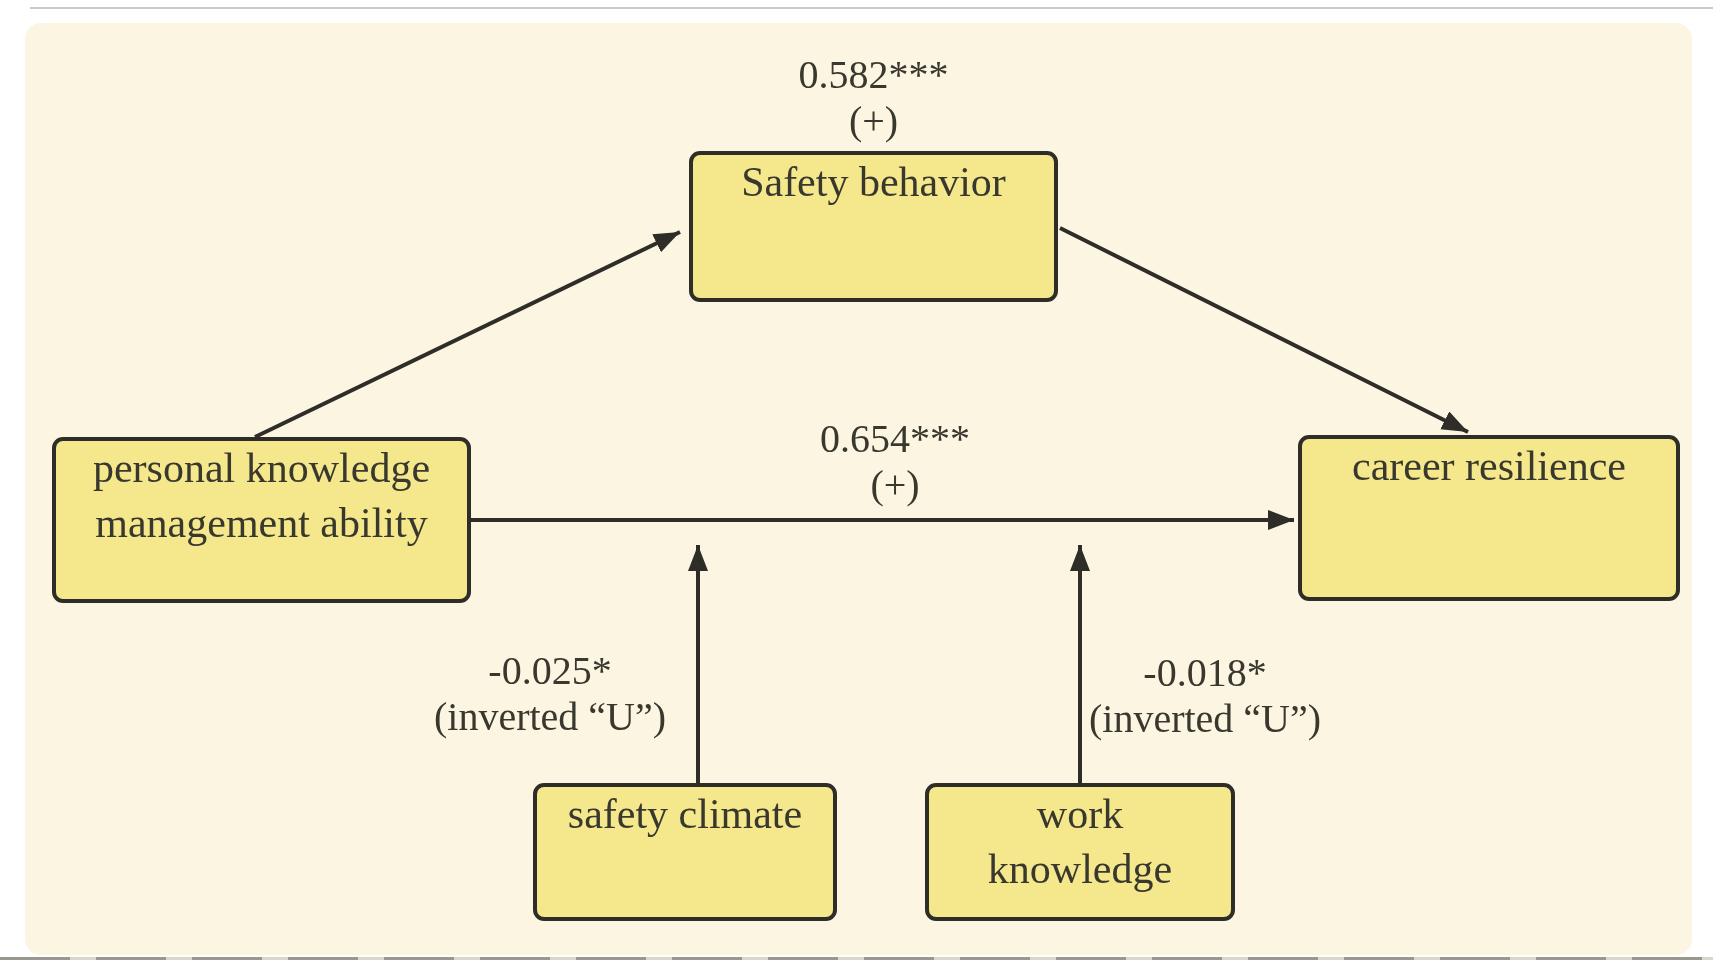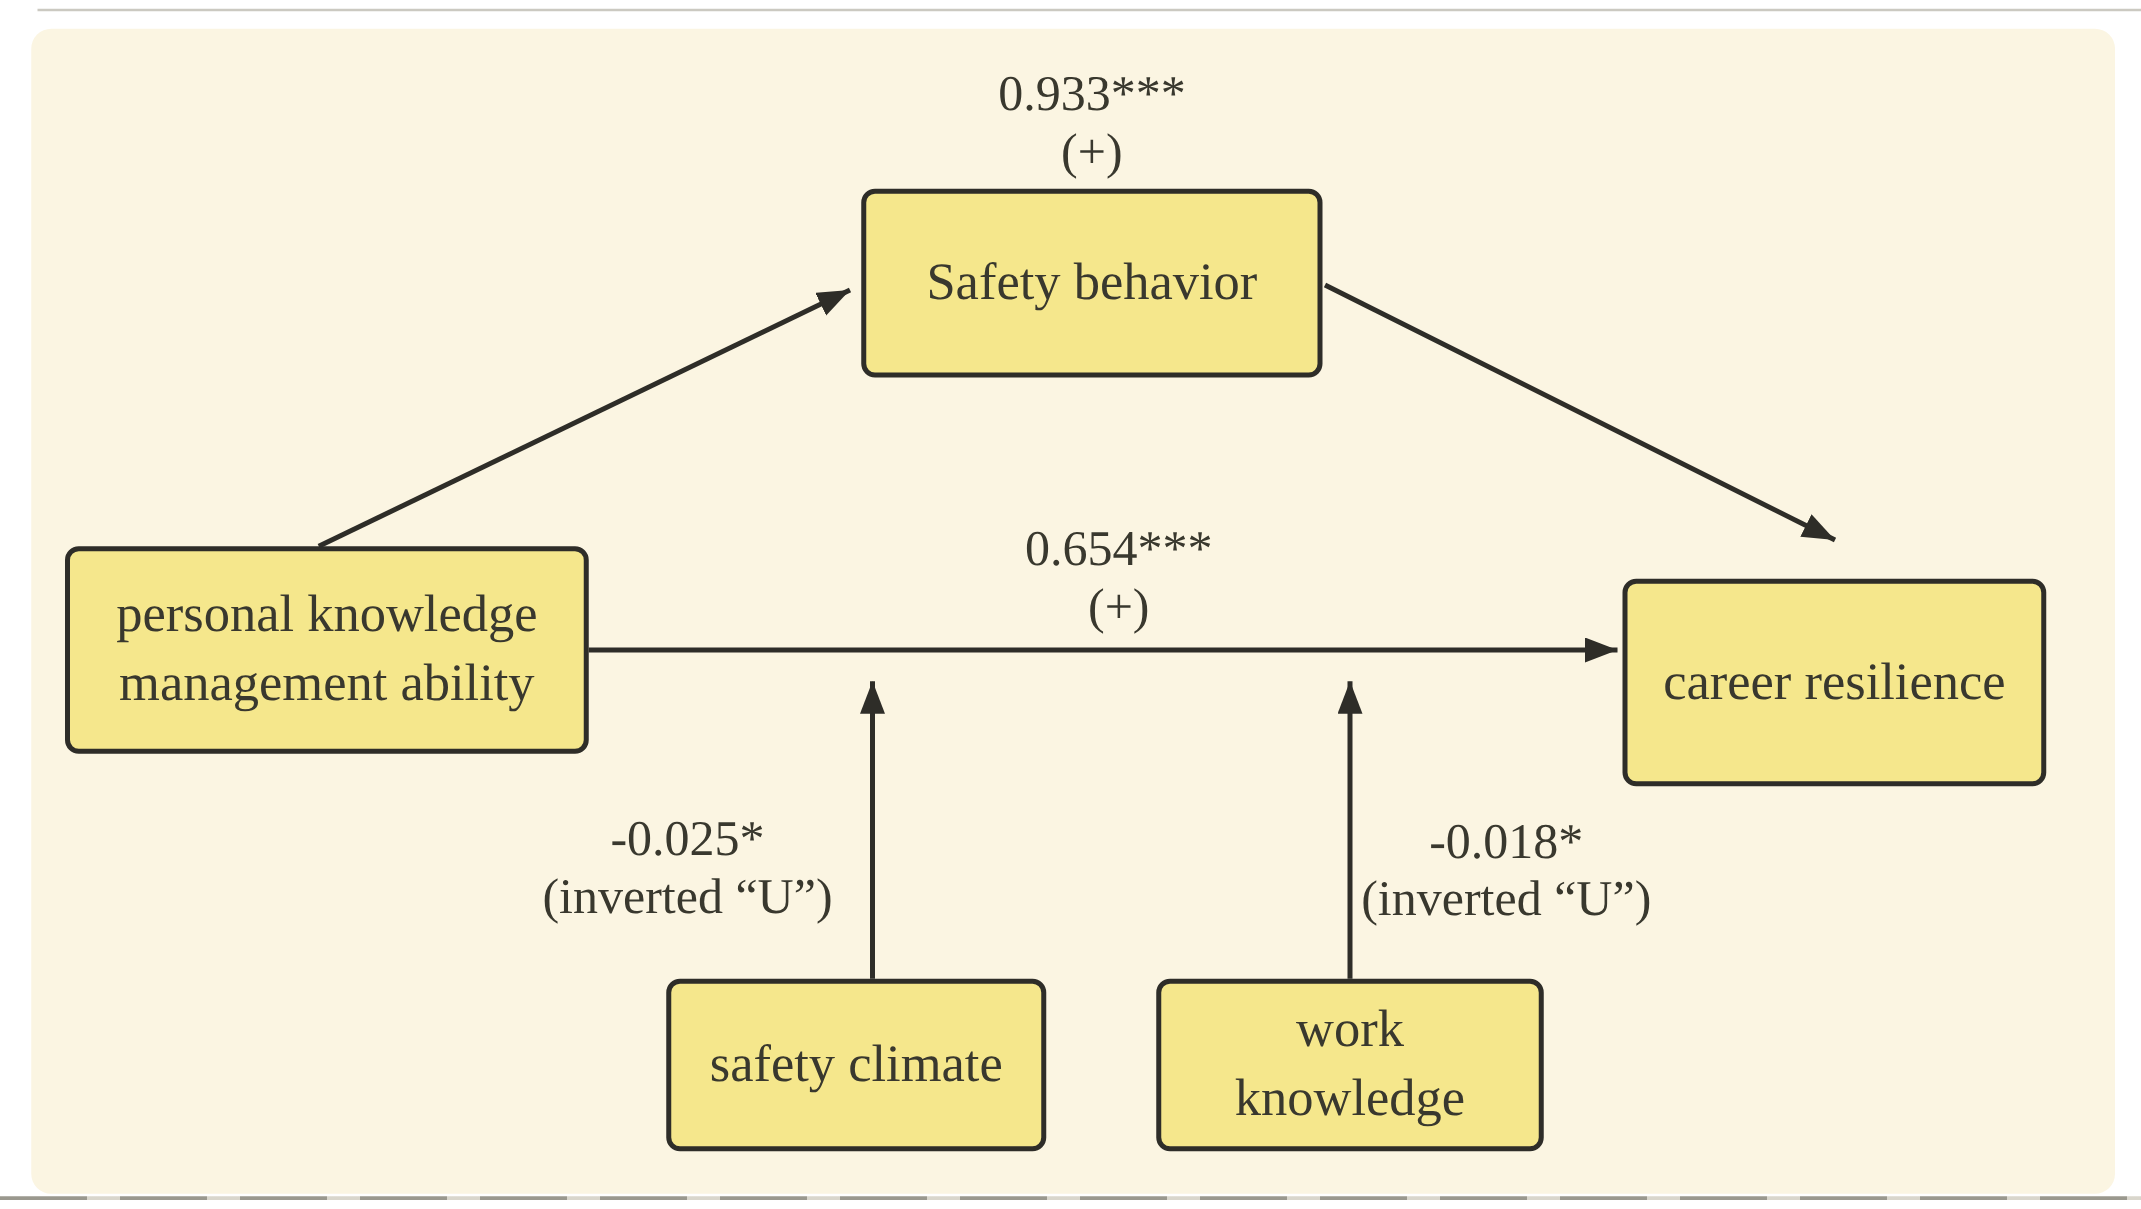--- a/index.html
+++ b/index.html
@@ -52,33 +52,33 @@
     height: 967px;
     z-index: 1;
   }
   .node {
     position: absolute;
     box-sizing: border-box;
     background: #f5e78c;
     border: 4px solid #2e2d28;
     border-radius: 11px;
     display: flex;
-    align-items: center;
+    align-items: flex-start;
     justify-content: center;
     text-align: center;
     color: #39382e;
     font-size: 42px;
     line-height: 1.3;
     z-index: 2;
   }
   .node .inner { padding: 0 12px; }
   .node-safety-behavior   { left: 689px;  top: 151px; width: 369px; height: 151px; }
   .node-pkma              { left: 52px;   top: 437px; width: 419px; height: 166px; }
   .node-pkma .inner       { max-width: 392px; padding-left: 12px; }
-  .node-career-resilience { left: 1298px; top: 463px; width: 339px; height: 166px; }
+  .node-career-resilience { left: 1298px; top: 435px; width: 382px; height: 166px; }
   .node-safety-climate    { left: 533px;  top: 783px; width: 304px; height: 138px; }
   .node-work-pressure     { left: 925px;  top: 783px; width: 310px; height: 138px; }
   .path-label {
     position: absolute;
     text-align: center;
     color: #39382e;
     font-size: 40px;
     line-height: 46px;
     z-index: 2;
   }
@@ -123,21 +123,21 @@
 
   <div class="node node-safety-climate">
     <div class="inner">safety climate</div>
   </div>
 
   <div class="node node-work-pressure">
     <div class="inner">work knowledge</div>
   </div>
 
   <div class="path-label label-a-path">
-    <div>0.933***</div>
+    <div>0.582***</div>
     <div>(+)</div>
   </div>
 
   <div class="path-label label-c-path">
     <div>0.654***</div>
     <div>(+)</div>
   </div>
 
   <div class="path-label label-mod-sc">
     <div>-0.025*</div>

